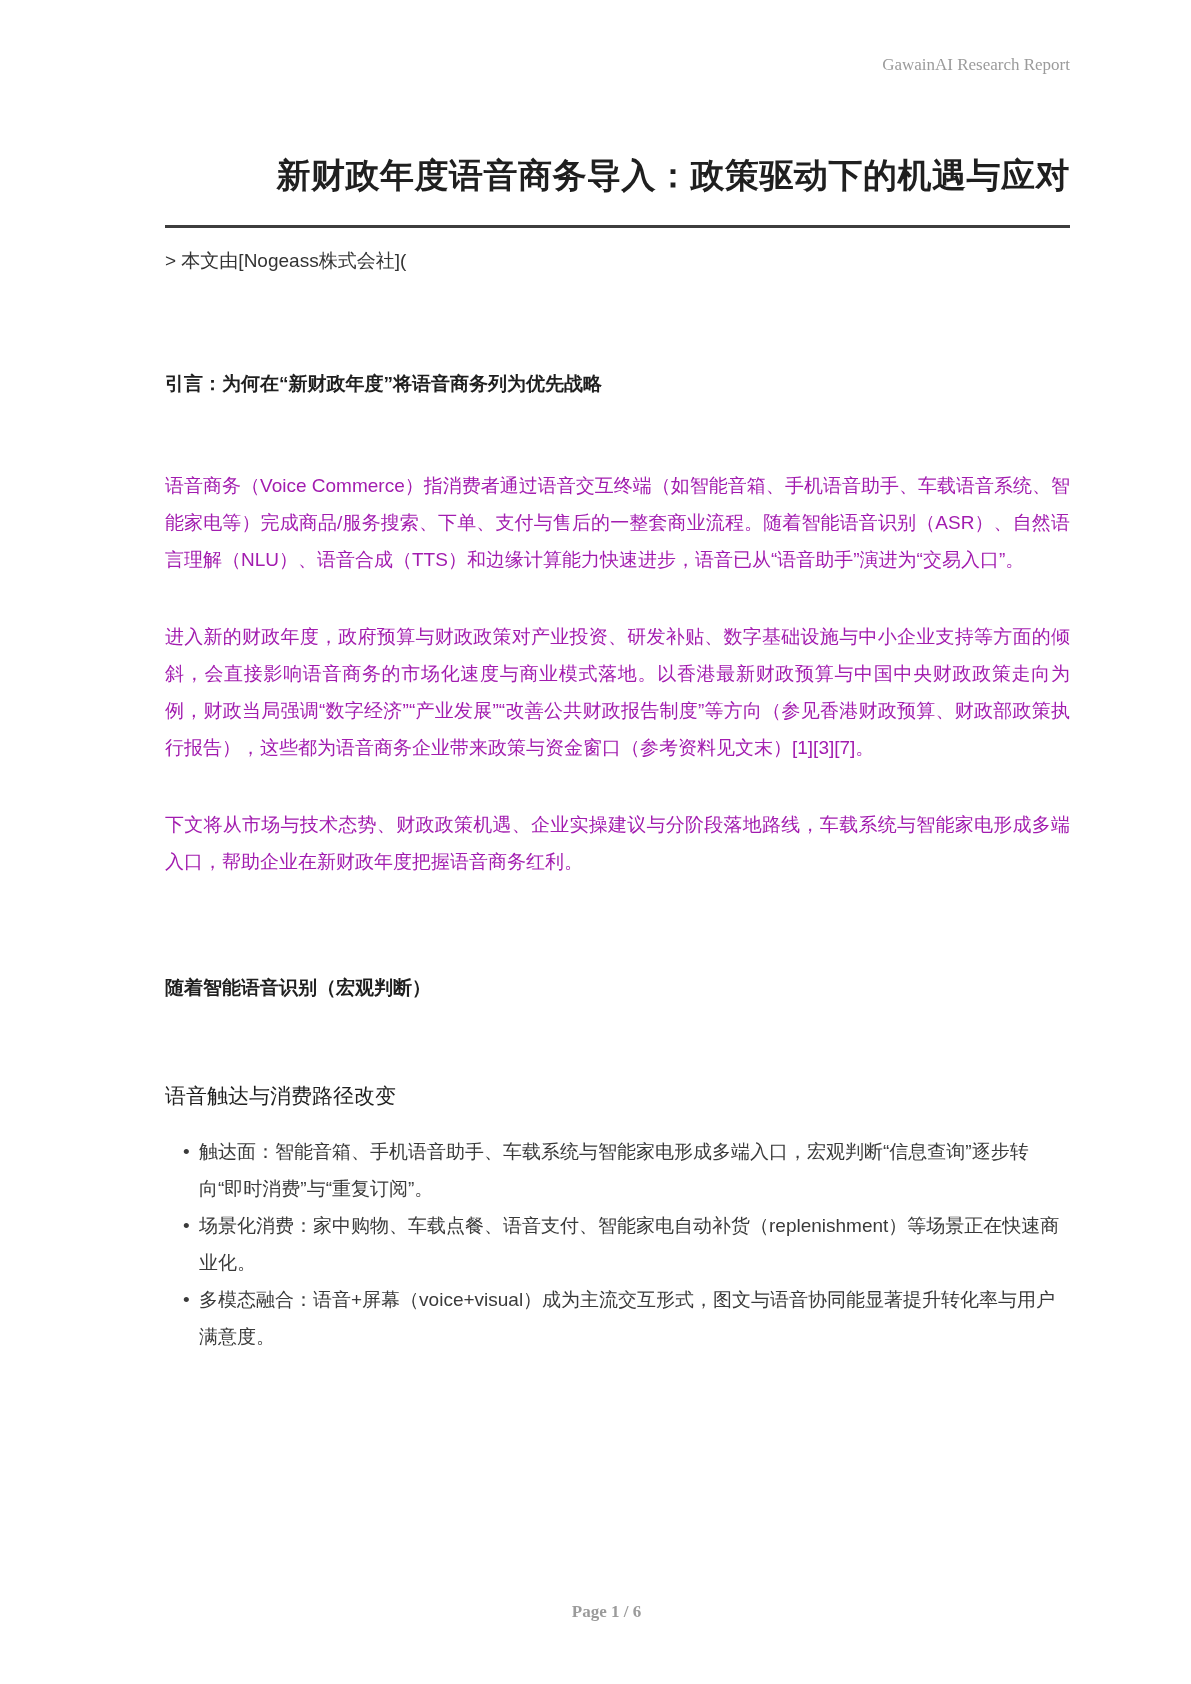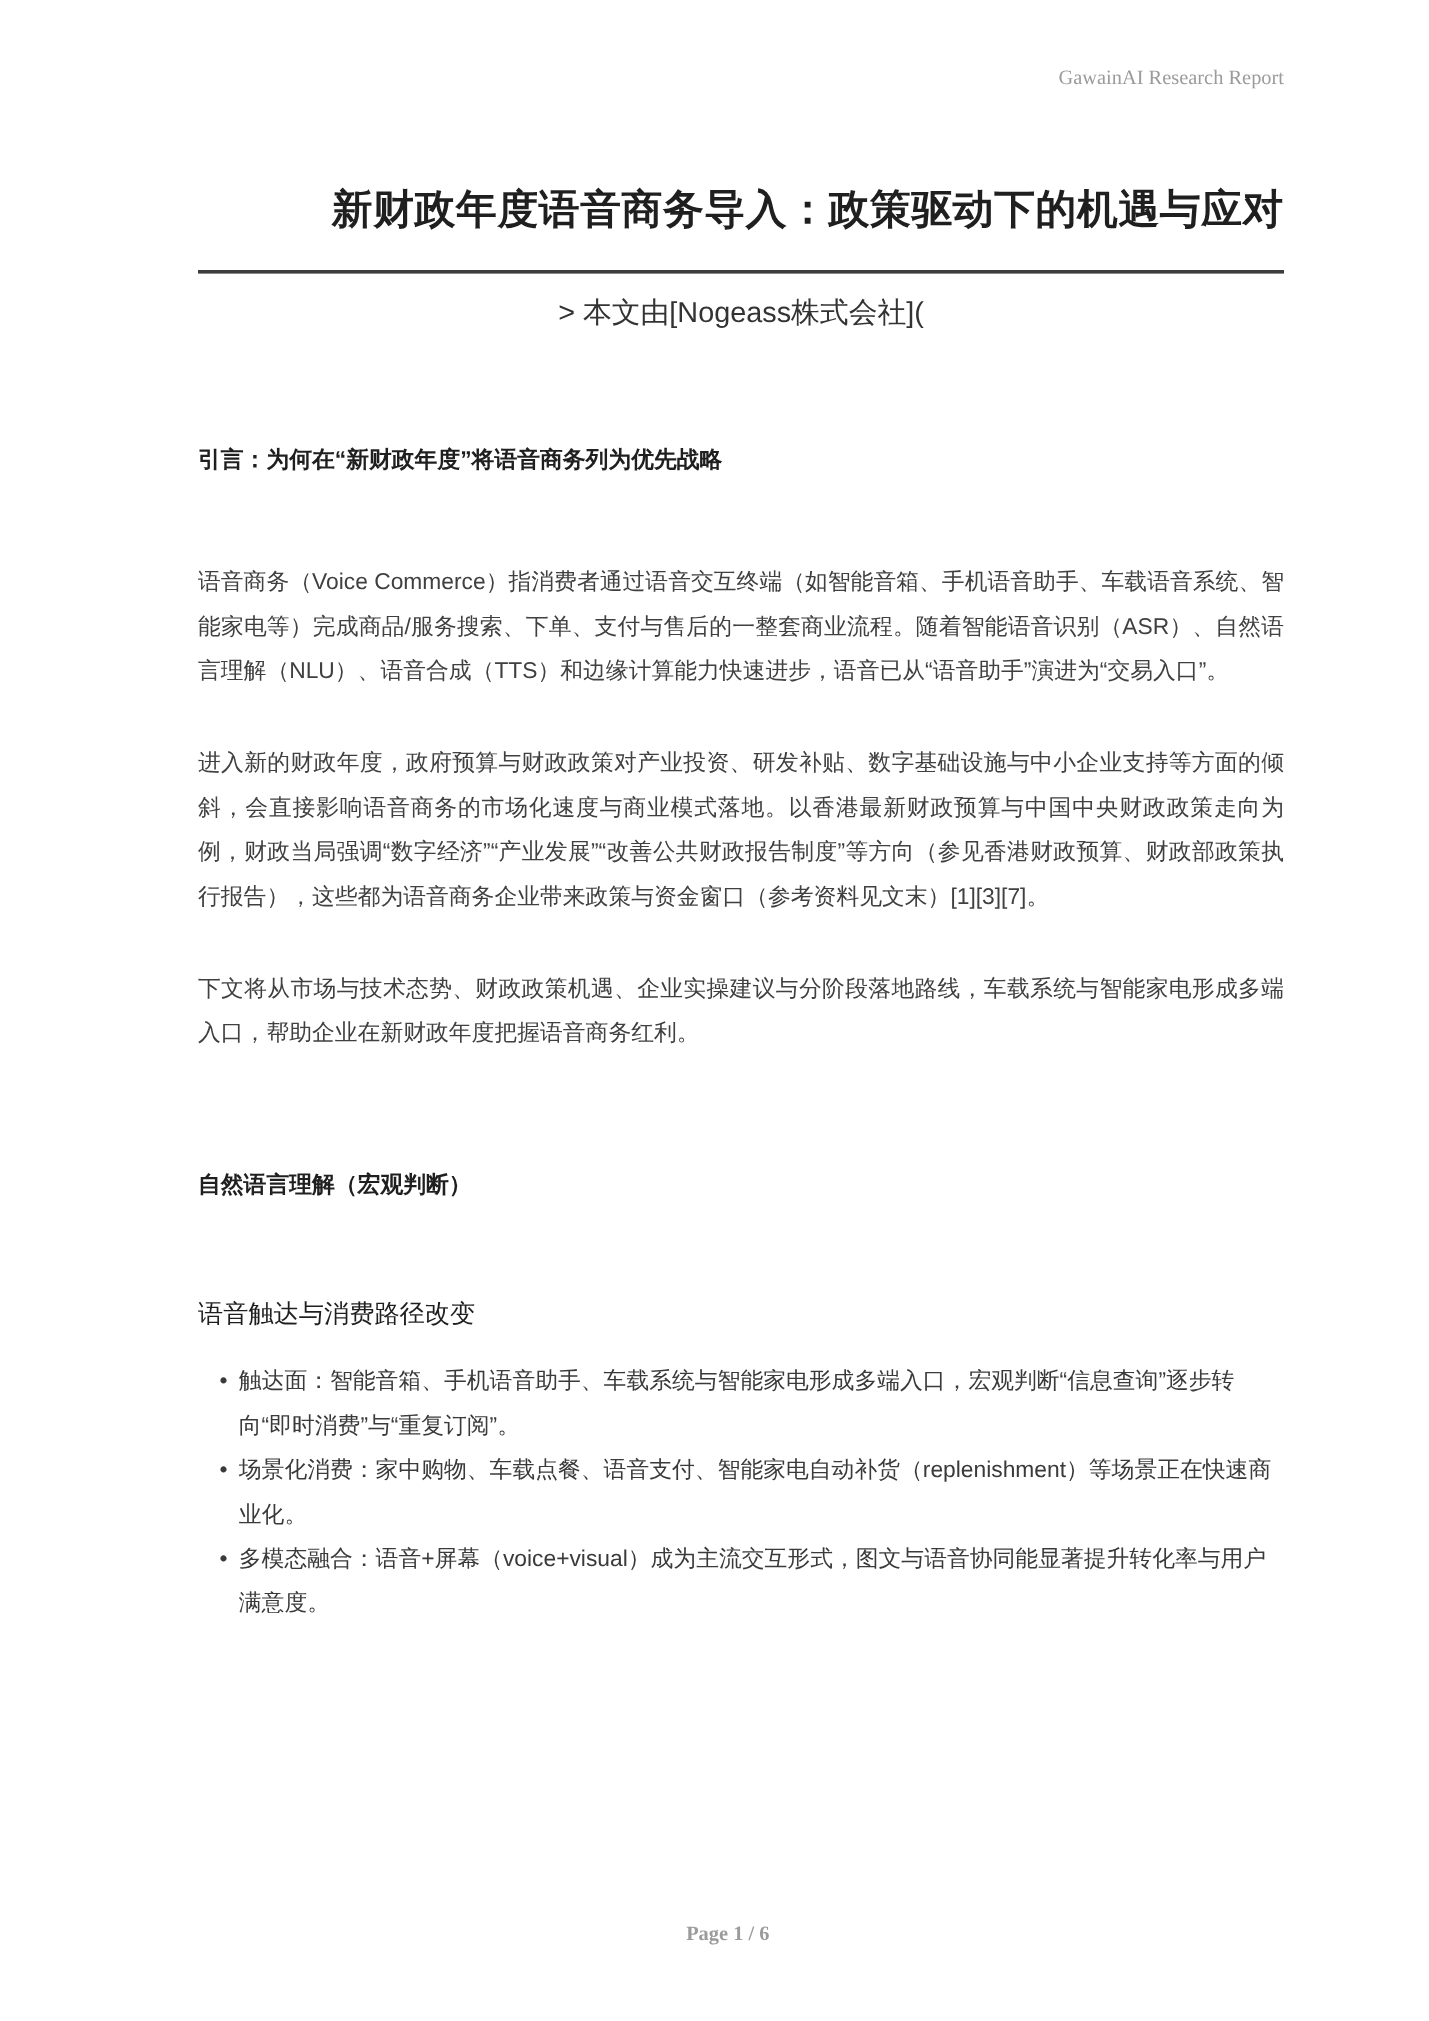--- a/index.html
+++ b/index.html
@@ -35,44 +35,43 @@
     letter-spacing: 0.5px;
     text-align: right;
   }
   hr.title-rule {
     border: none;
     border-top: 3px solid #3d3d3d;
     margin: 28px 0 0 0;
   }
   .byline {
     margin: 18px 0 0 0;
-    font-size: 24px;
+    font-size: 19px;
     line-height: 30px;
     color: #333333;
-    text-align: center;
   }
   h2.section-heading {
     margin: 90px 0 65px 0;
     font-size: 19px;
     line-height: 36px;
     font-weight: 700;
     color: #1f1f1f;
   }
   h3.sub-heading {
     margin: 75px 0 22px 0;
     font-size: 21px;
     line-height: 30px;
     font-weight: 400;
     color: #1f1f1f;
   }
   p.body-para {
     margin: 0 0 40px 0;
     font-size: 19px;
     line-height: 37px;
-    color: #404040;
+    color: #a21caf;
     text-align: justify;
   }
   ul.bullet-list {
     list-style: none;
     margin: 0;
     padding: 0 0 0 18px;
   }
   ul.bullet-list li {
     position: relative;
     padding-left: 16px;
@@ -113,21 +112,21 @@
     <p class="byline">&gt; 本文由[Nogeass株式会社](</p>
 
     <h2 class="section-heading">引言：为何在“新财政年度”将语音商务列为优先战略</h2>
 
     <p class="body-para">语音商务（Voice Commerce）指消费者通过语音交互终端（如智能音箱、手机语音助手、车载语音系统、智能家电等）完成商品/服务搜索、下单、支付与售后的一整套商业流程。随着智能语音识别（ASR）、自然语言理解（NLU）、语音合成（TTS）和边缘计算能力快速进步，语音已从“语音助手”演进为“交易入口”。</p>
 
     <p class="body-para">进入新的财政年度，政府预算与财政政策对产业投资、研发补贴、数字基础设施与中小企业支持等方面的倾斜，会直接影响语音商务的市场化速度与商业模式落地。以香港最新财政预算与中国中央财政政策走向为例，财政当局强调“数字经济”“产业发展”“改善公共财政报告制度”等方向（参见香港财政预算、财政部政策执行报告），这些都为语音商务企业带来政策与资金窗口（参考资料见文末）[1][3][7]。</p>
 
     <p class="body-para">下文将从市场与技术态势、财政政策机遇、企业实操建议与分阶段落地路线，车载系统与智能家电形成多端入口，帮助企业在新财政年度把握语音商务红利。</p>
 
-    <h2 class="section-heading">自然语言理解（宏观判断）</h2>
+    <h2 class="section-heading">随着智能语音识别（宏观判断）</h2>
 
     <h3 class="sub-heading">语音触达与消费路径改变</h3>
 
     <ul class="bullet-list">
       <li>
         <span class="marker">•</span>
         <span>触达面：智能音箱、手机语音助手、车载系统与智能家电形成多端入口，宏观判断“信息查询”逐步转向“即时消费”与“重复订阅”。</span>
       </li>
       <li>
         <span class="marker">•</span>

